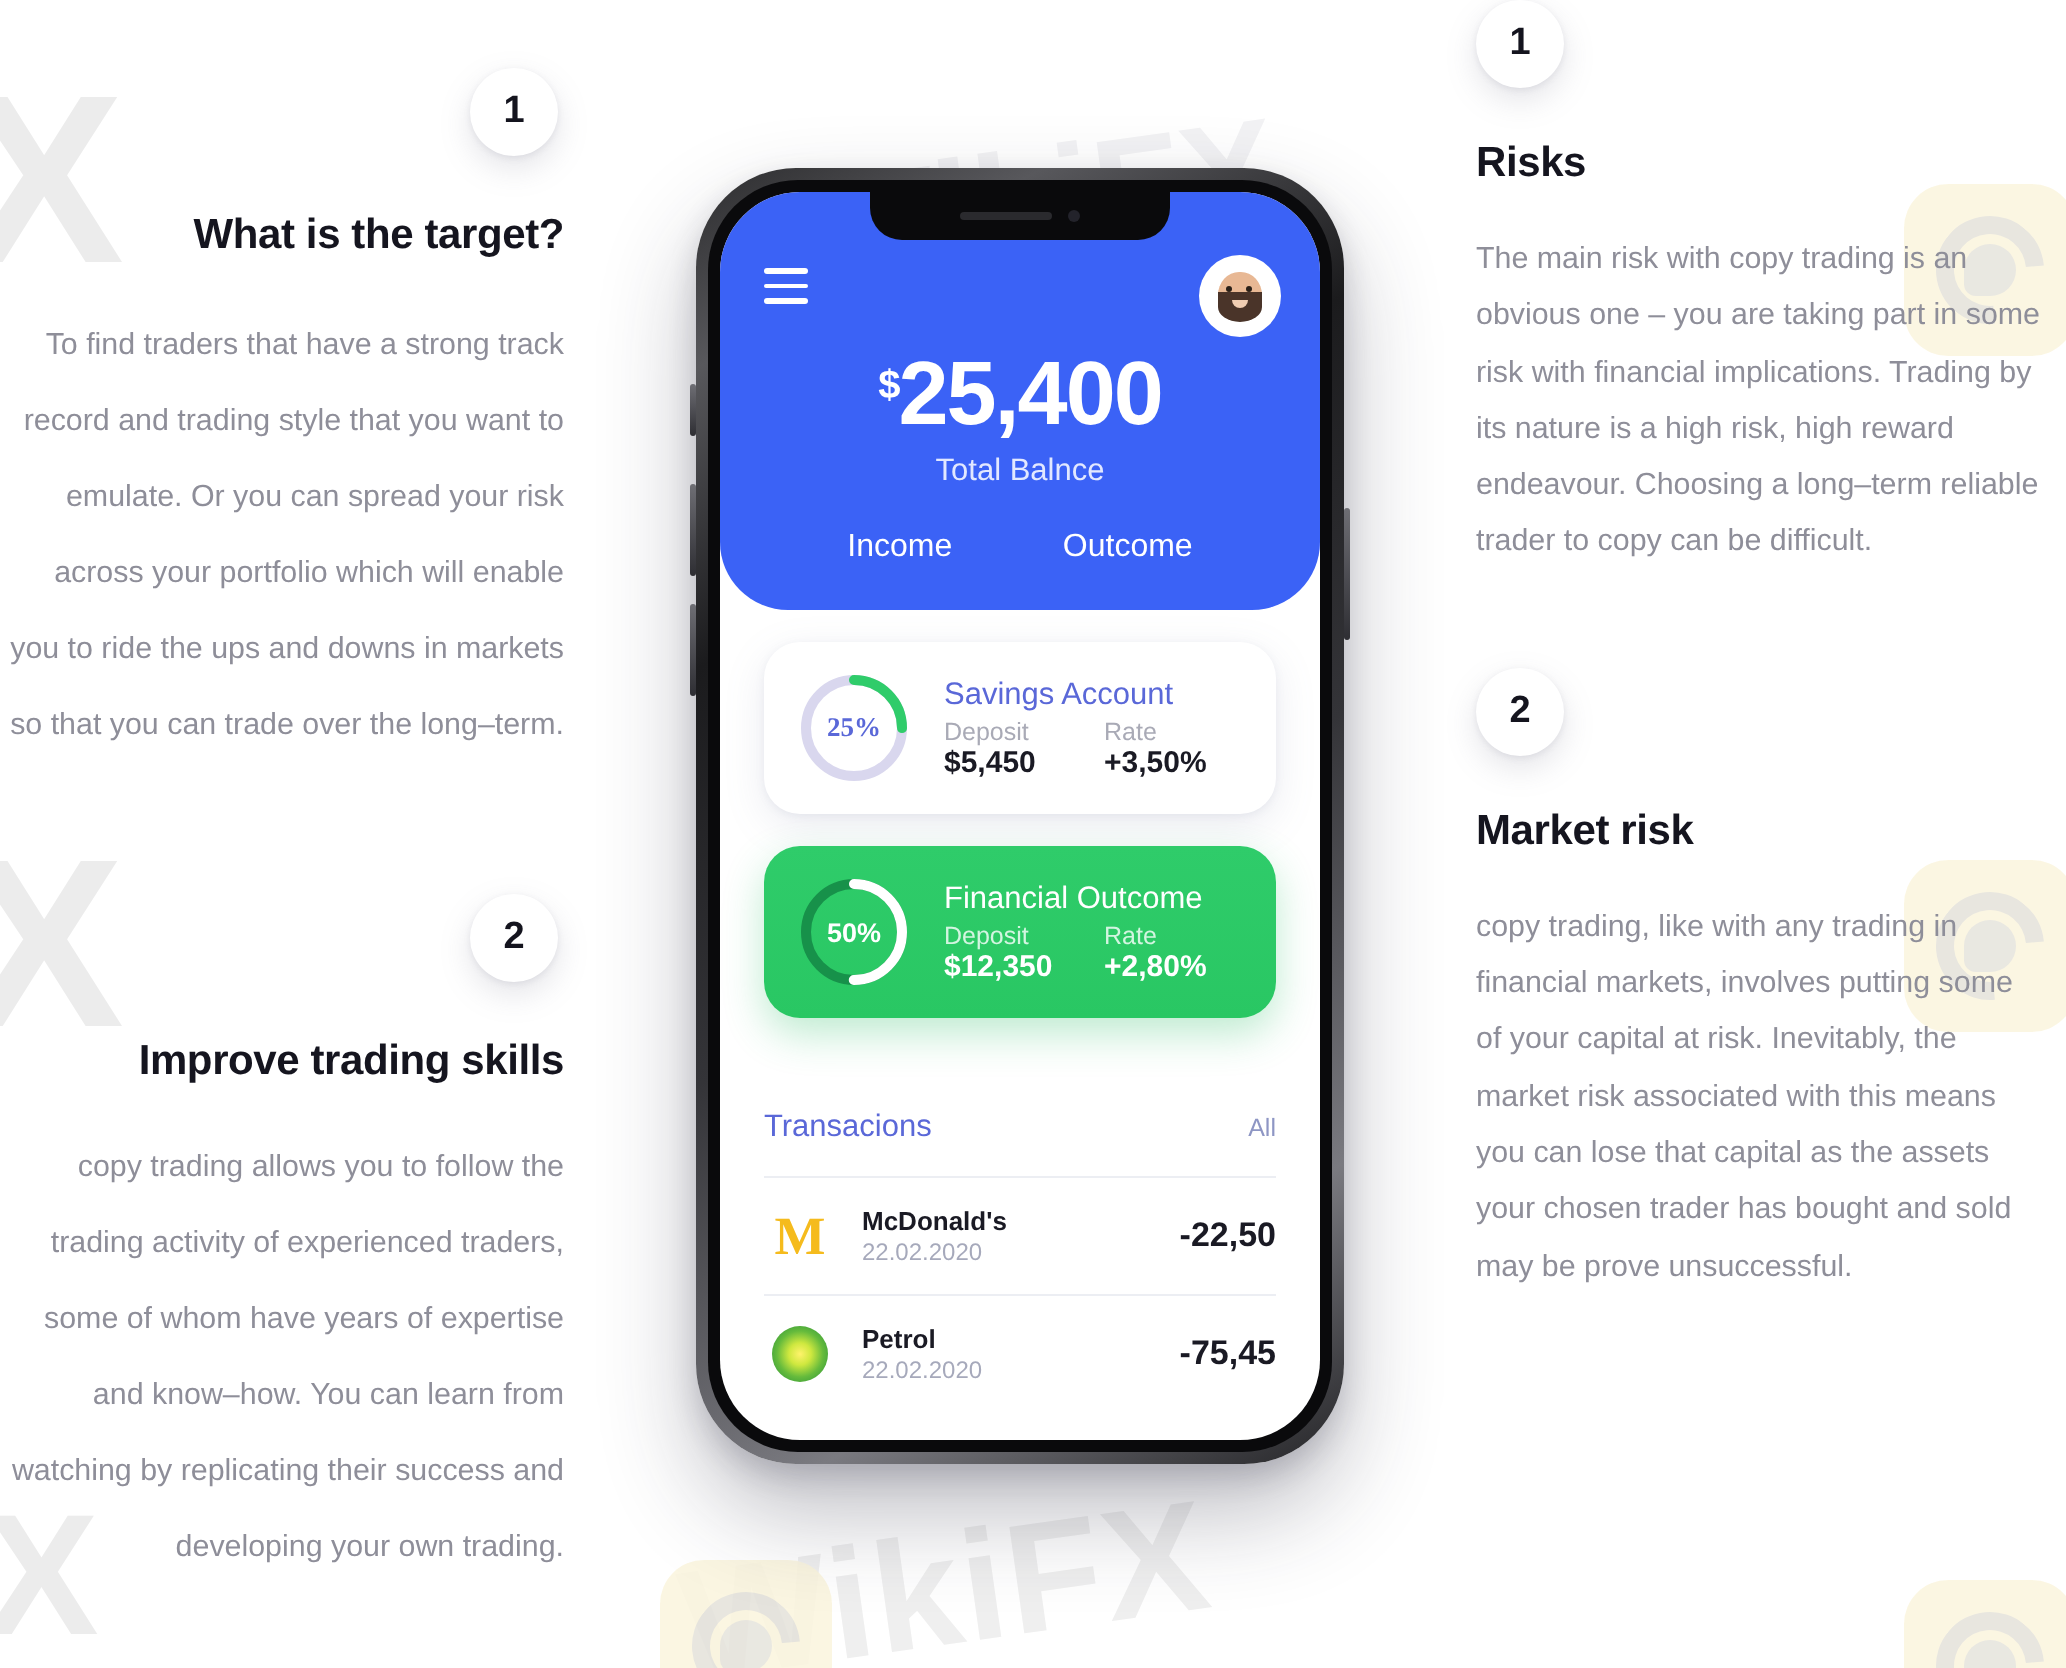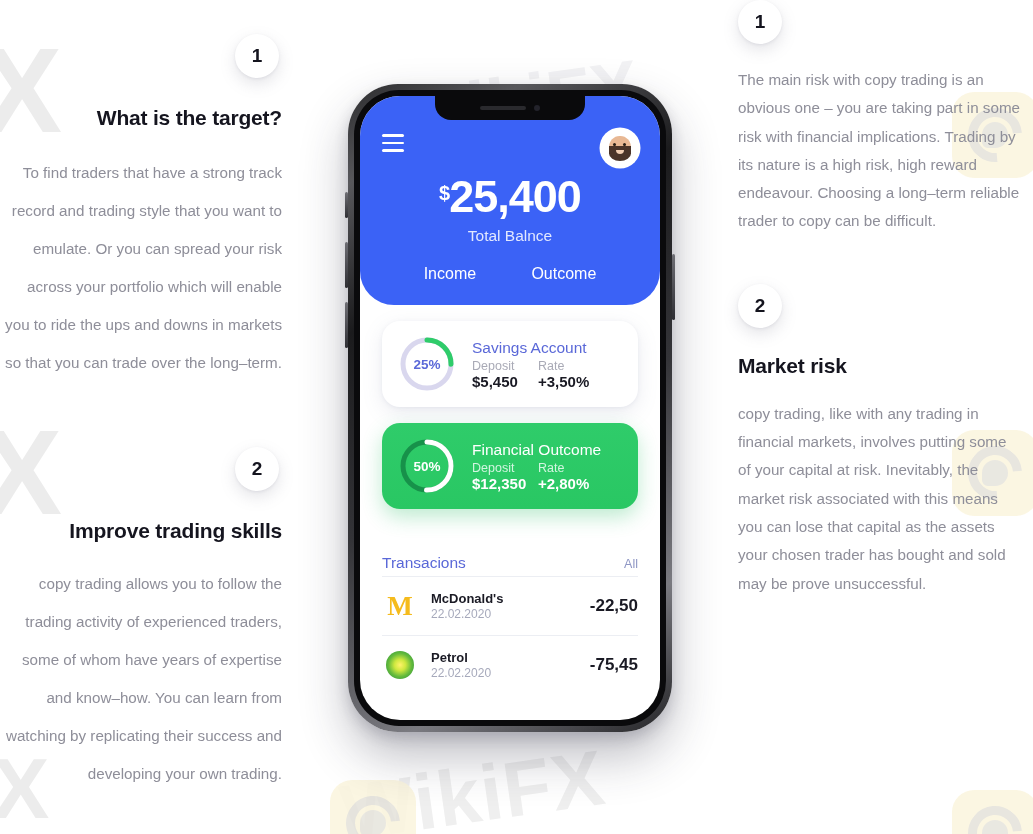--- a/index.html
+++ b/index.html
@@ -168,39 +168,39 @@
   }
   .acct-card.green {
     background: linear-gradient(180deg,#2fcc6a 0%,#29c763 100%);
     box-shadow: 0 8px 20px rgba(40,190,100,.30);
   }
   .ring-wrap { position: relative; width: 58px; height: 58px; flex: none; }
   .ring-wrap .pct {
     position:absolute; inset:0; display:flex; align-items:center; justify-content:center;
     font-size: 13.5px; font-weight: 700;
   }
-  .light .pct { color:#5a68d8; }
+  .light .pct { color:#5a68d8;font-family:Liberation Serif, serif; }
   .green .pct { color:#ffffff; }
   .acct-info { flex:1; min-width:0; }
   .acct-title { font-size: 15.5px; font-weight: 500; margin-bottom: 2px; }
   .light .acct-title { color:#5a68d8; }
   .green .acct-title { color:#ffffff; }
-  .kv-row { display:flex; }
+  .kv-row { display:flex; gap: 14px; }
   .kv { min-width: 66px; }
   .kv .k { font-size: 12.5px; }
   .kv .v { font-size: 15px; font-weight: 700; }
   .light .kv .k { color:#a9aab6; }
   .light .kv .v { color:#1a1a24; }
   .green .kv .k { color:#d2f5e0; }
   .green .kv .v { color:#ffffff; }
 
   
   .tx-section { padding: 4px 22px 0; }
   .tx-head { display:flex; align-items:baseline; justify-content:space-between;
-             padding-bottom: 4px; border-bottom: 1px solid #eceef3; }
+             padding-bottom: 15px; border-bottom: 1px solid #eceef3; }
   .tx-head .title { color:#5a68d8; font-size: 15.5px; }
   .tx-head .all { color:#8e96c4; font-size: 12.5px; cursor:pointer;margin-top:28px; }
   .tx-row {
     display:flex; align-items:center; gap: 13px;
     padding: 11px 0; border-bottom: 1px solid #eceef3;
   }
   .tx-row:last-child { border-bottom: none; }
   .tx-logo { width: 36px; height: 36px; border-radius:50%; flex:none;
              display:flex; align-items:center; justify-content:center; background:#fff; }
   .mcd { color:#f5bb1d; font-size: 27px; font-weight: 700; line-height: 22px;
@@ -250,20 +250,21 @@
     <div class="block" style="padding-top:65px;">
       <div class="badge">2</div>
       <div class="head" style="margin-top:28px; padding-right:18px;">Improve trading skills</div>
       <div class="body-txt" style="margin-top:22px; padding-right:18px;">copy trading allows you to follow the trading activity of experienced traders, some of whom have years of expertise and know–how. You can learn from watching by replicating their success and developing your own trading.</div>
     </div>
   </div>
 
   <div class="col col-right">
     <div class="block" style="padding-top:0px;">
       <div class="badge">1</div>
+      <div class="head" style="margin-top:26px;">Risks</div>
       <div class="body-txt" style="margin-top:22px;">The main risk with copy trading is an obvious one – you are taking part in some risk with financial implications. Trading by its nature is a high risk, high reward endeavour. Choosing a long–term reliable trader to copy can be difficult.</div>
     </div>
     <div class="block" style="padding-top:48px;">
       <div class="badge">2</div>
       <div class="head" style="margin-top:26px;">Market risk</div>
       <div class="body-txt" style="margin-top:22px;">copy trading, like with any trading in financial markets, involves putting some of your capital at risk. Inevitably, the market risk associated with this means you can lose that capital as the assets your chosen trader has bought and sold may be prove unsuccessful.</div>
     </div>
   </div>
 
   <div class="phone">

